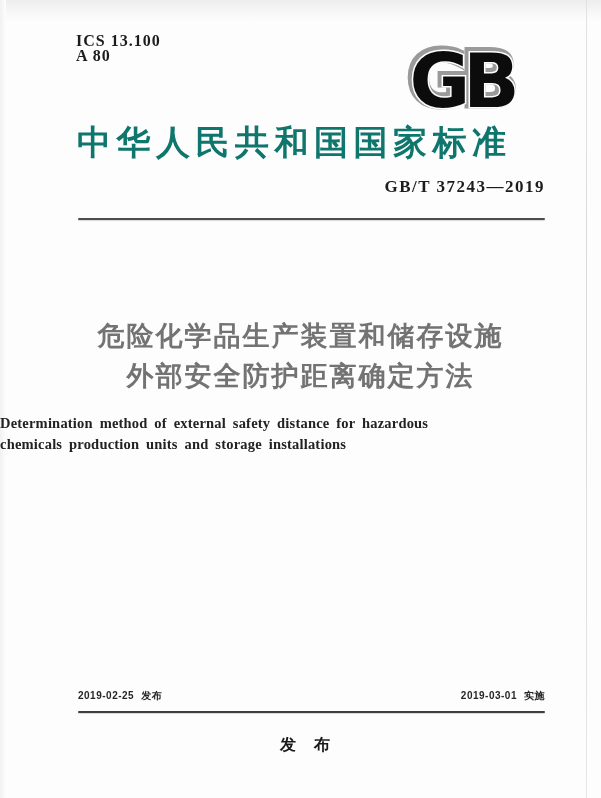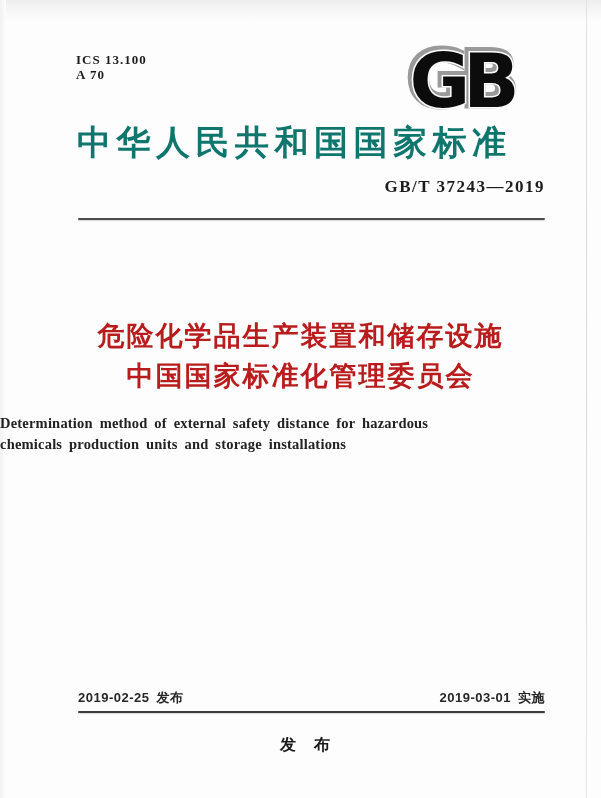--- a/index.html
+++ b/index.html
@@ -20,22 +20,22 @@
   .scan-right{
     position:absolute;top:0;right:14px;width:1px;height:100%;
     background:linear-gradient(180deg,#e2e2e2,#d9d9d9 40%,#e6e6e6);
   }
   .scan-left{
     position:absolute;top:0;left:0;width:6px;height:100%;
     background:linear-gradient(90deg,#f1f1f1,#fdfdfd);
   }
 
   .ics{
-    position:absolute;left:76px;top:52px;
-    font-size:13px;font-weight:bold;line-height:15px;
+    position:absolute;left:76px;top:33px;
+    font-size:16px;font-weight:bold;line-height:15px;
     letter-spacing:1px;white-space:pre;
   }
 
   .logo{position:absolute;left:398px;top:44px;width:130px;height:70px;}
 
   .heading{
     position:absolute;left:77px;top:120px;
     font-size:34px;font-weight:bold;
     letter-spacing:5.5px;white-space:nowrap;
     color:#0f766e;
@@ -54,34 +54,34 @@
     box-shadow:0 1px 1px rgba(0,0,0,0.15);
   }
   .rule-top{top:218px;}
   .rule-bottom{top:711px;background:#3f3f3f;}
 
   .title-cn{
     position:absolute;left:0;right:0;top:316px;
     text-align:center;
     font-family:"Liberation Sans", sans-serif;
     font-size:27px;font-weight:bold;letter-spacing:2px;
-    line-height:40px;color:#b91c1c;
+    line-height:40px;color:#737373;
   }
   .title-en{
     position:absolute;left:0;right:0;top:413px;
     font-size:14.5px;font-weight:bold;
     line-height:21px;word-spacing:3px;letter-spacing:0.2px;
     color:#222;
   }
 
   .dates{
     position:absolute;left:78px;right:56px;top:689px;
     display:flex;justify-content:space-between;
     font-family:"Liberation Sans", sans-serif;
-    font-size:13px;font-weight:bold;letter-spacing:0.5px;
+    font-size:10px;font-weight:bold;letter-spacing:0.5px;
     color:#262626;
     gap:48px;
   }
   .dates .gap{display:inline-block;width:7px;}
 
   .issuer{
     position:absolute;left:0;right:0;top:735px;
     display:flex;justify-content:center;align-items:center;
   }
   .issuer-col{width:210px;}
@@ -98,39 +98,39 @@
 </style>
 </head>
 <body>
 
 <div class="page">
 
   <div class="scan-top"></div>
   <div class="scan-left"></div>
   <div class="scan-right"></div>
 
-  <div class="ics"><span>ICS 13.100</span><br><span>A 70</span></div>
+  <div class="ics"><span>ICS 13.100</span><br><span>A 80</span></div>
 
   <svg class="logo" viewBox="0 0 130 70" aria-hidden="true">
     <g font-family="'DejaVu Sans', sans-serif" font-weight="bold" font-size="74" text-anchor="middle">
       <text x="63" y="63" fill="none" stroke="#9a9a9a" stroke-width="7" letter-spacing="-7" transform="translate(-2,-2)">GB</text>
       <text x="63" y="63" fill="none" stroke="#fdfdfd" stroke-width="3" letter-spacing="-7">GB</text>
       <text x="63" y="63" fill="#0c0c0c" letter-spacing="-7">GB</text>
     </g>
   </svg>
 
   <div class="heading">中华人民共和国国家标准</div>
 
   <div class="std-number">GB/T 37243—2019</div>
 
   <div class="rule rule-top"></div>
 
   <div class="title-cn">
     <div>危险化学品生产装置和储存设施</div>
-    <div>中国国家标准化管理委员会</div>
+    <div>外部安全防护距离确定方法</div>
   </div>
 
   <div class="title-en">
     <div>Determination method of external safety distance for hazardous</div>
     <div>chemicals production units and storage installations</div>
   </div>
 
   <div class="dates">
     <div><span>2019-02-25</span><span class="gap"></span><span>发布</span></div>
     <div><span>2019-03-01</span><span class="gap"></span><span>实施</span></div>

